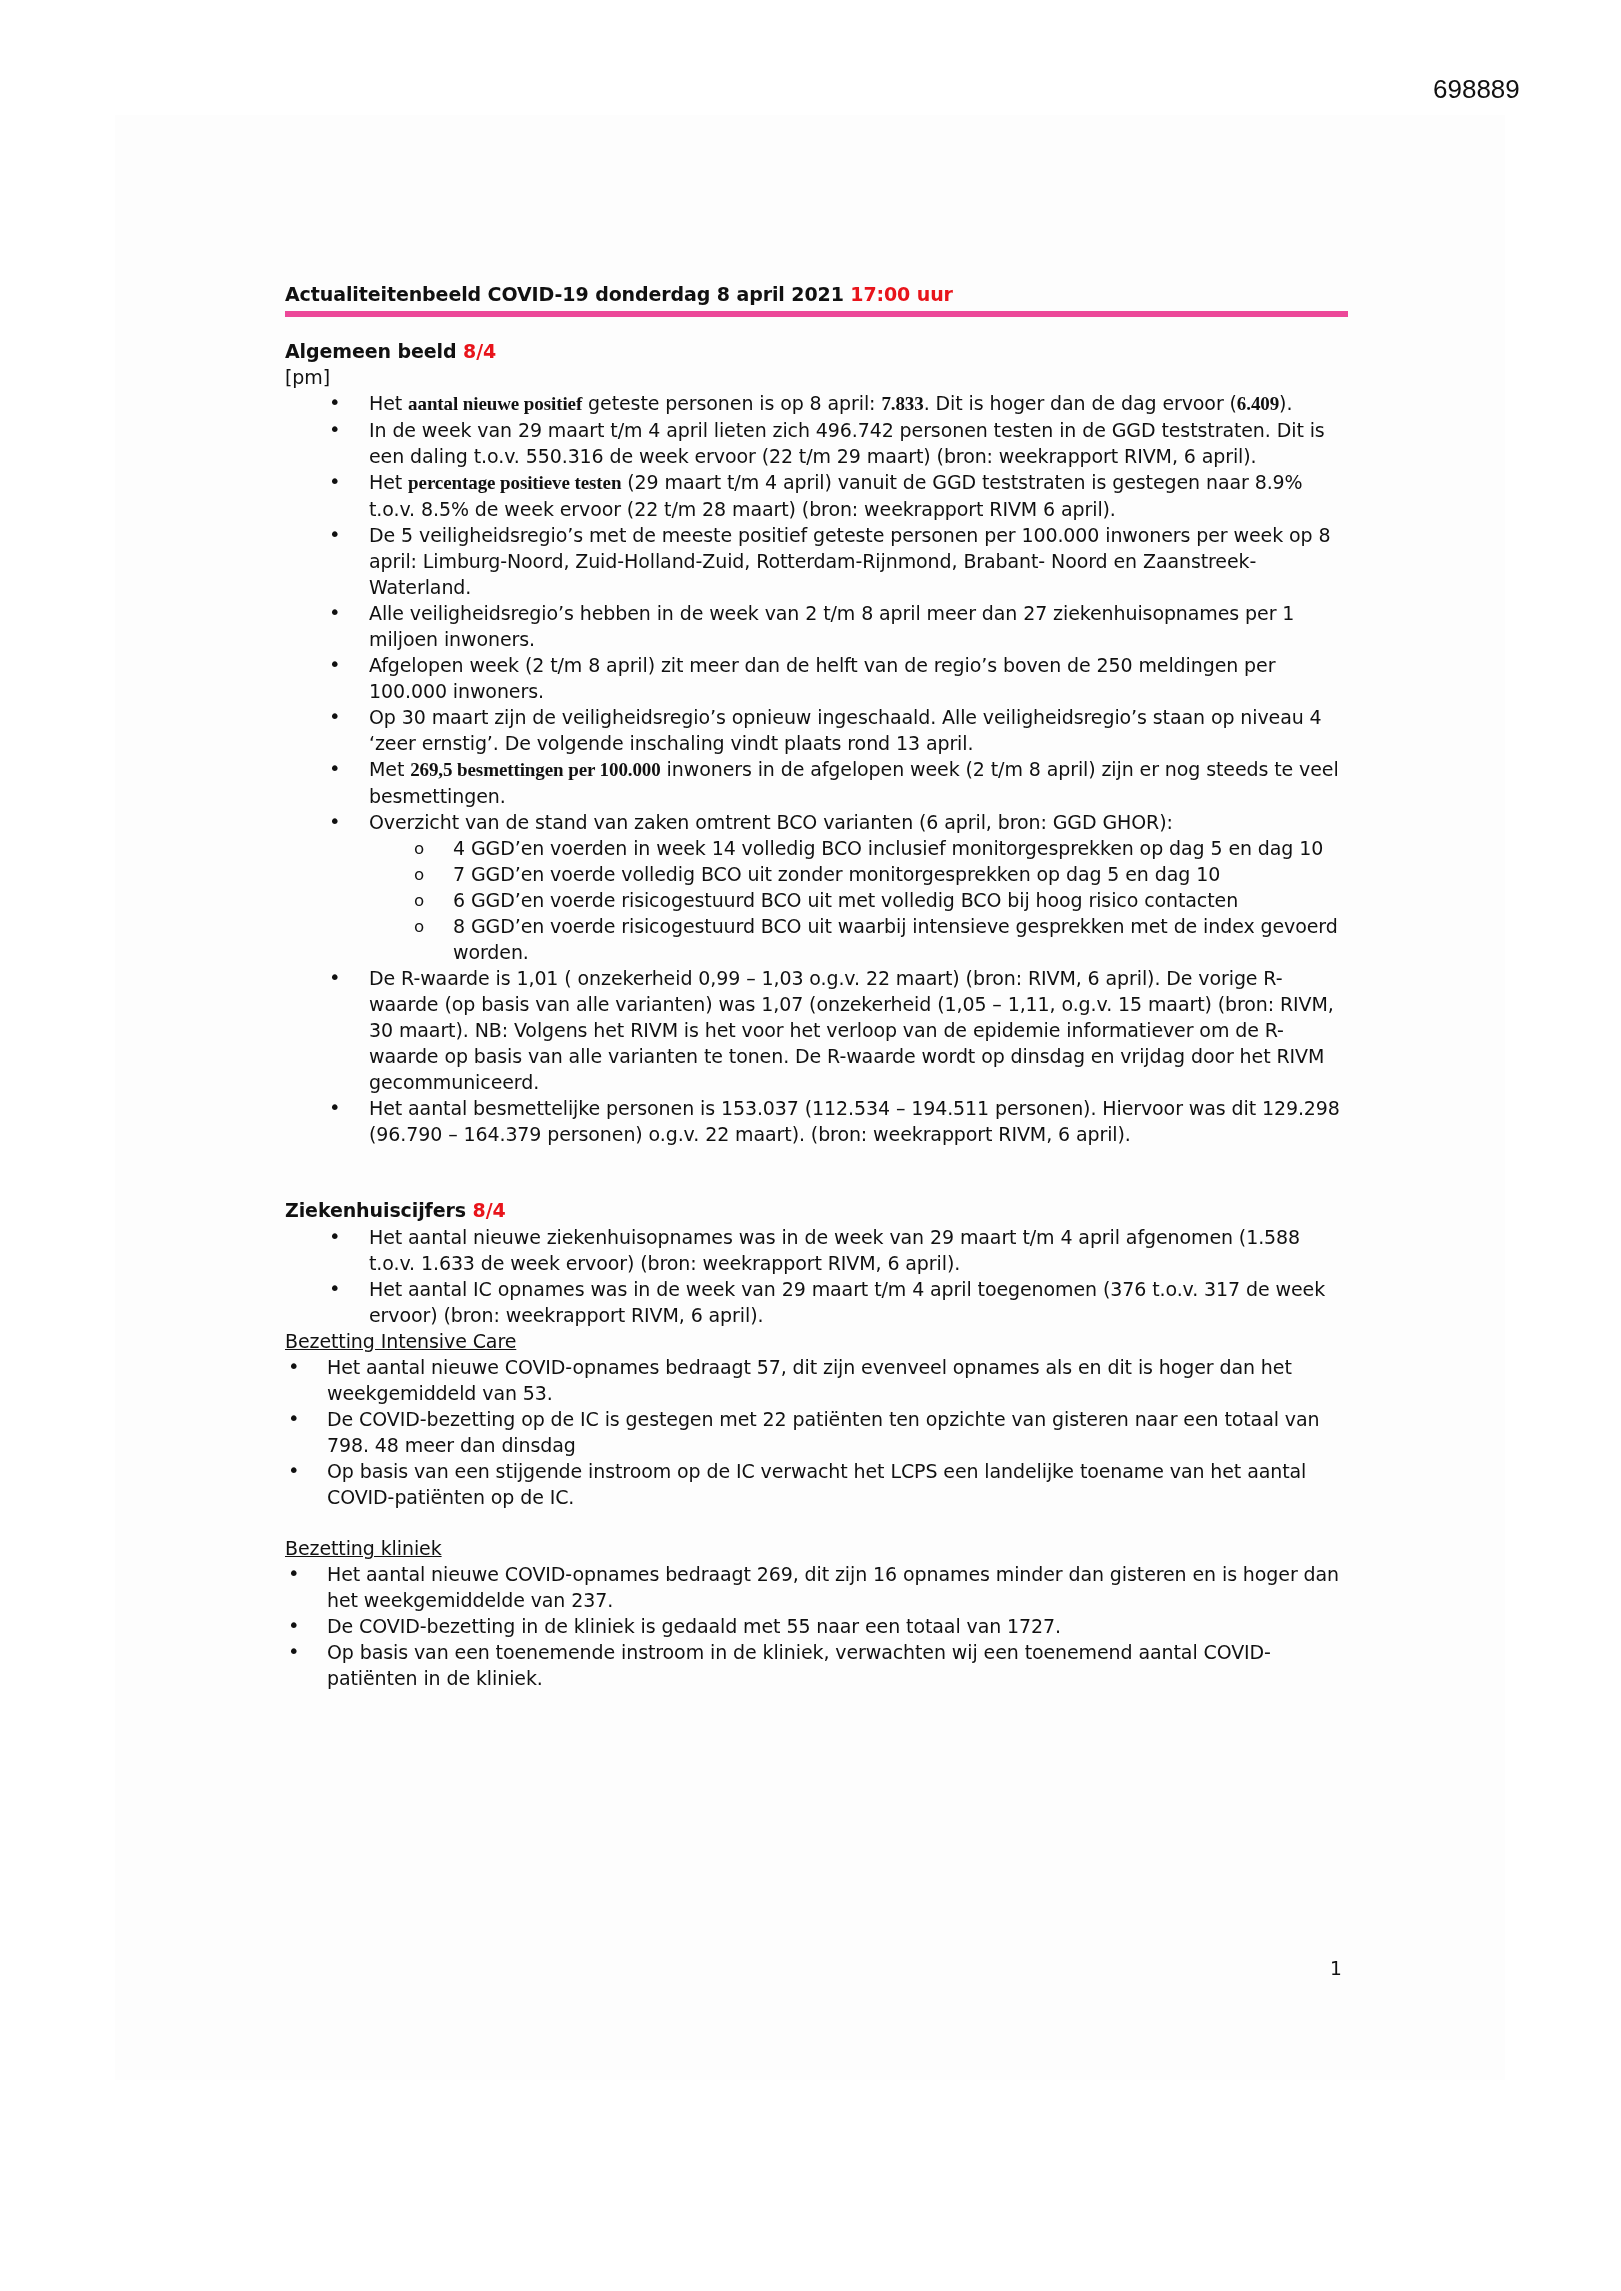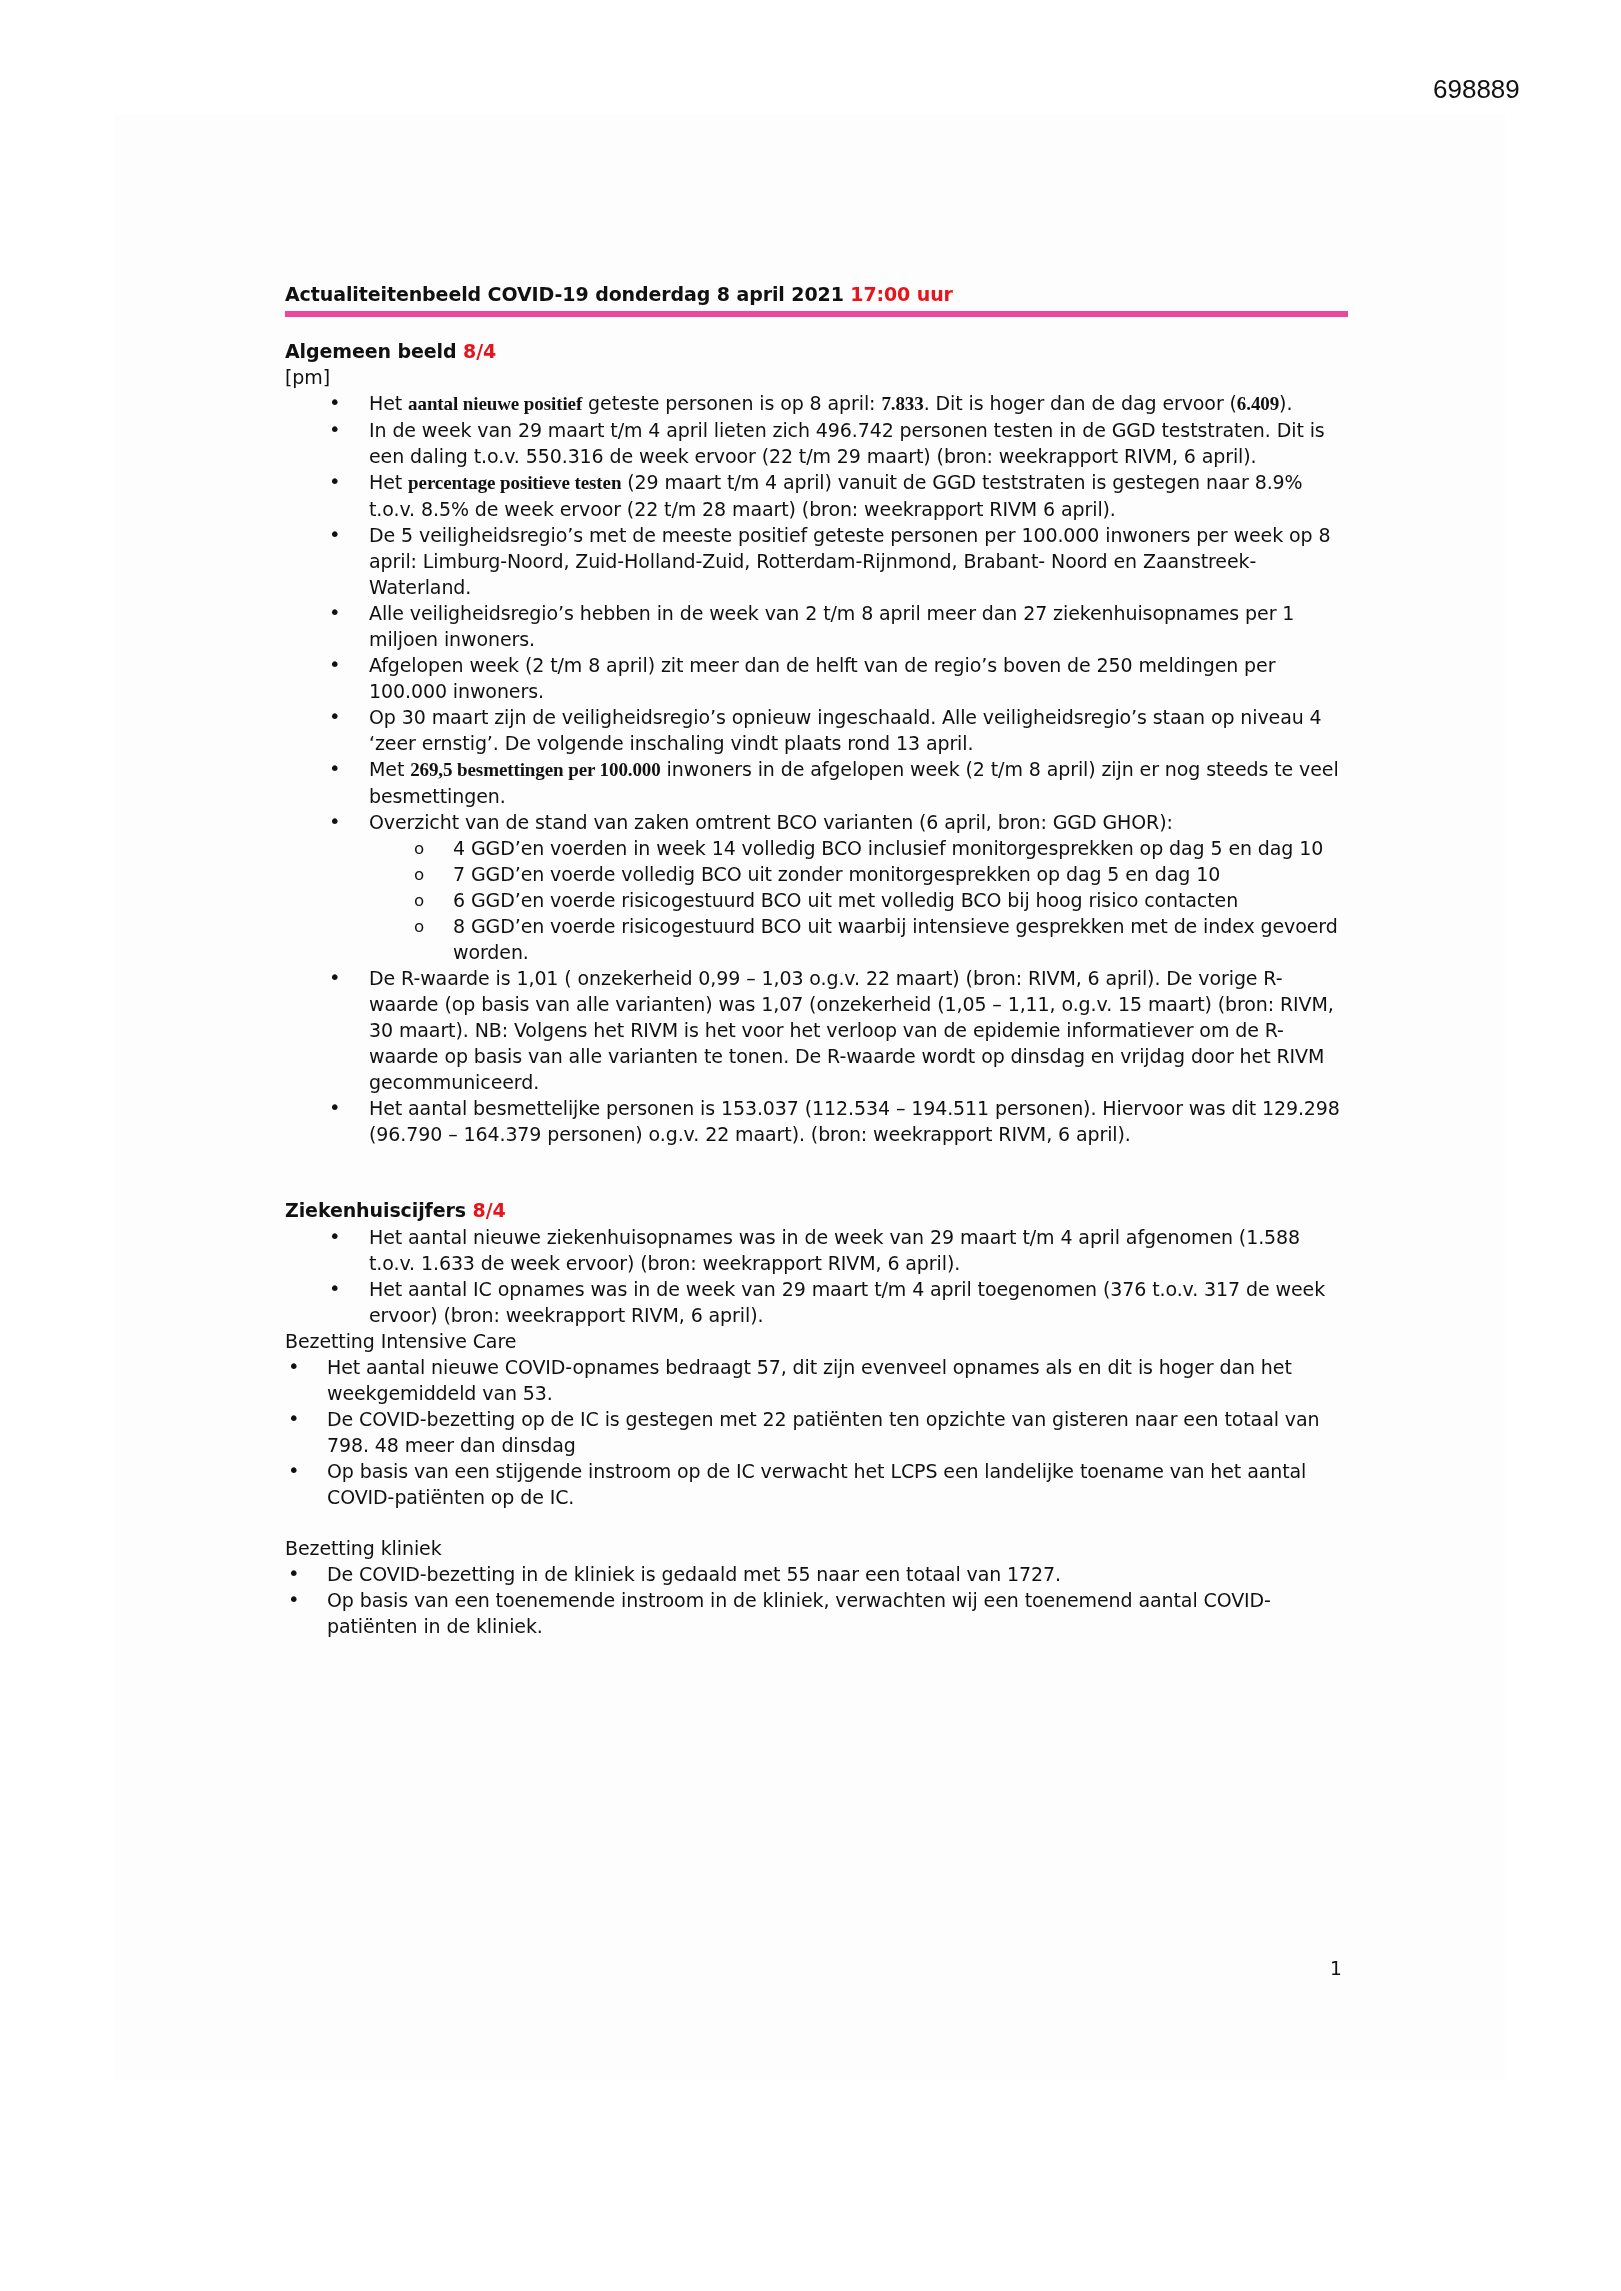--- a/index.html
+++ b/index.html
@@ -40,21 +40,21 @@
   ul.sub > li::before {
     content: "o"; position: absolute; left: 45px; top: 0; font-size: 16.7px;
   }
   ul.lcps > li { padding-left: 42px; }
   ul.lcps > li::before {
     content: "\2022"; position: absolute; left: 2.9px; top: 0; font-size: 19.6px;
   }
   b { font-weight: bold; font-family: Liberation Serif, serif; }
   .sec2 { margin-top: 51px; }
   .lcps-label { font-style: italic; margin-top: 25.5px; }
-  .u { }
+  .u { text-decoration: underline; }
   .kliniek { margin-top: 25.5px; }
   .page-num {
     position: absolute; left: 1330px; top: 1958px; font-size: 18.6px;
   }
 </style>
 </head>
 <body>
 
 <div class="doc-id">698889</div>
 
@@ -96,19 +96,20 @@
 
   <div class="u">Bezetting Intensive Care</div>
   <ul class="lcps">
     <li>Het aantal nieuwe COVID-opnames bedraagt 57, dit zijn evenveel opnames als en dit is hoger dan het weekgemiddeld van 53.</li>
     <li>De COVID-bezetting op de IC is gestegen met 22 patiënten ten opzichte van gisteren naar een totaal van 798. 48 meer dan dinsdag</li>
     <li>Op basis van een stijgende instroom op de IC verwacht het LCPS een landelijke toename van het aantal COVID-patiënten op de IC.</li>
   </ul>
 
   <div class="u kliniek">Bezetting kliniek</div>
   <ul class="lcps">
+    <li>Het aantal nieuwe COVID-opnames bedraagt 269, dit zijn 16 opnames minder dan gisteren en is hoger dan het weekgemiddelde van 237.</li>
     <li>De COVID-bezetting in de kliniek is gedaald met 55 naar een totaal van 1727.</li>
     <li>Op basis van een toenemende instroom in de kliniek, verwachten wij een toenemend aantal COVID-patiënten in de kliniek.</li>
   </ul>
 </div>
 
 <div class="page-num">1</div>
 
 
 </body></html>

